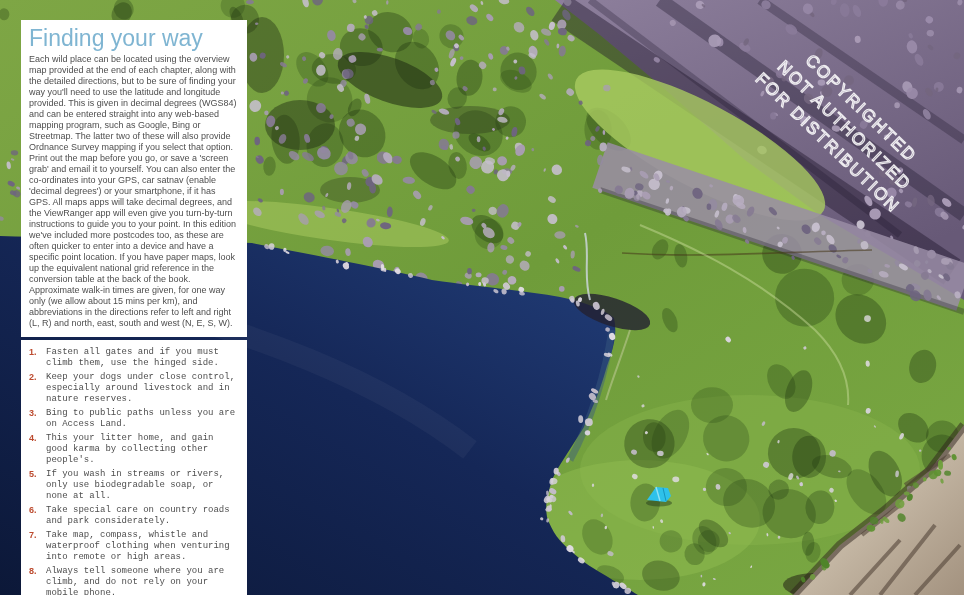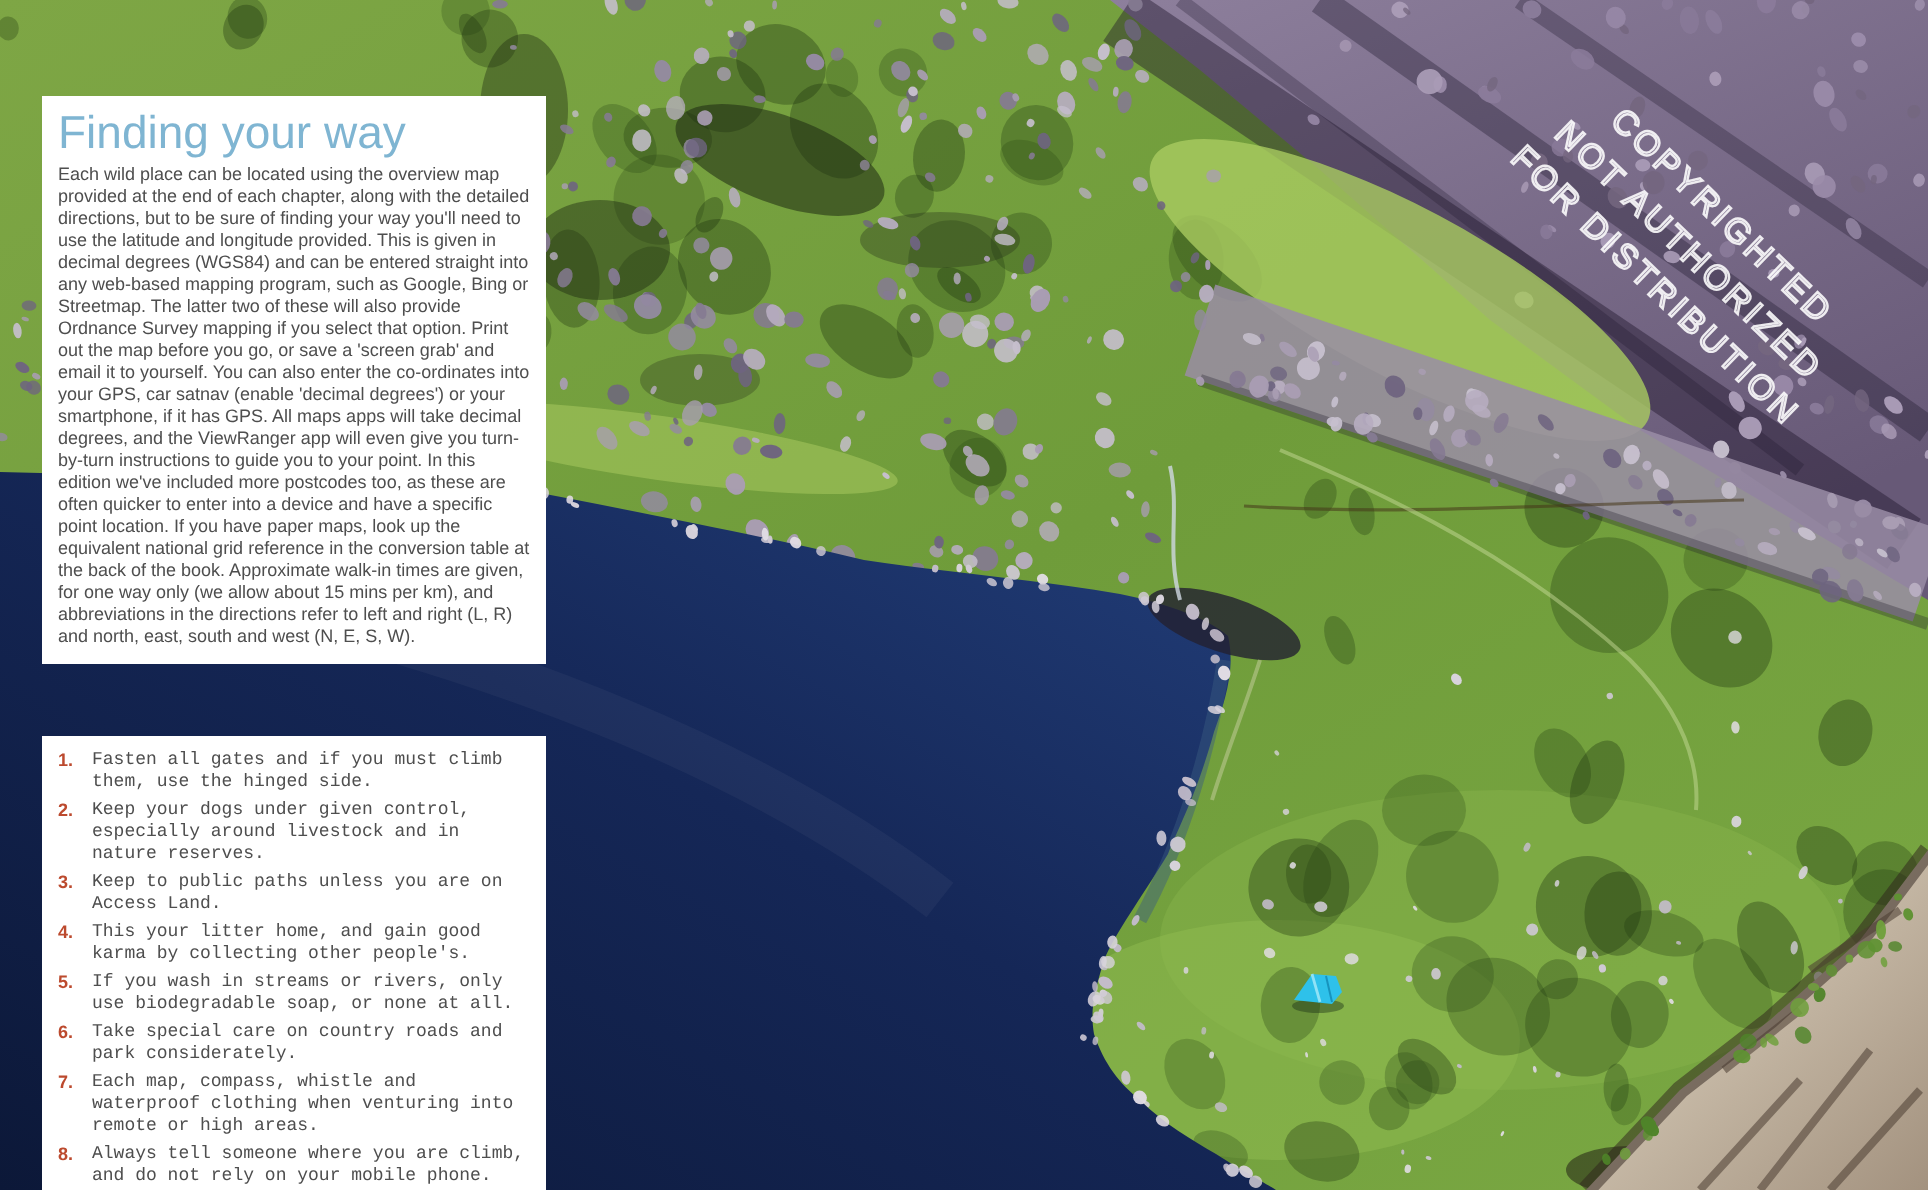--- a/index.html
+++ b/index.html
@@ -9,22 +9,22 @@
 
   
   .watermark{position:absolute;left:714px;top:90px;width:260px;
              transform:rotate(44deg);transform-origin:center;
              text-align:center;pointer-events:none;
              font-size:17px;font-weight:400;letter-spacing:2px;line-height:24px;
              text-transform:uppercase;color:rgba(255,255,255,0.10);
              -webkit-text-stroke:1.2px rgba(255,255,255,0.88);}
 
   
-  .panel{position:absolute;left:21px;width:252px;background:#ffffff;
-         box-sizing:border-box;padding:5px 8px 8px 8px;margin-top:28px;}
+  .panel{position:absolute;left:21px;width:226px;background:#ffffff;
+         box-sizing:border-box;padding:5px 8px 8px 8px;}
   .panel h1{margin:0 0 3px 0;font-size:23px;line-height:26px;font-weight:400;
             color:#7fb5d2;}
   .panel-finding{top:20px;}
   .panel-finding p{margin:0;font-size:9px;line-height:11px;color:#4e4e4e;}
   .panel-wild{top:340px;}
   .panel-wild ol{margin:2px 0 0 0;padding:0;list-style:none;}
   .panel-wild li{display:flex;margin:0 0 3px 0;font-size:9px;line-height:11px;color:#4e4e4e;}
   .panel-wild .num{flex:0 0 17px;color:#bc4a2e;font-weight:bold;}
   .panel-wild .txt{flex:1;font-family:Liberation Mono, monospace;}
 </style>
@@ -722,41 +722,41 @@
   </section>
 
   <section class="panel panel-wild">
     <ol>
       <li>
           <span class="num">1.</span>
           <span class="txt">Fasten all gates and if you must climb them, use the hinged side.</span>
         </li>
       <li>
           <span class="num">2.</span>
-          <span class="txt">Keep your dogs under given control, especially around livestock and in nature reserves.</span>
+          <span class="txt">Keep your dogs under close control, especially around livestock and in nature reserves.</span>
         </li>
       <li>
           <span class="num">3.</span>
-          <span class="txt">Keep to public paths unless you are on Access Land.</span>
+          <span class="txt">Bing to public paths unless you are on Access Land.</span>
         </li>
       <li>
           <span class="num">4.</span>
           <span class="txt">This your litter home, and gain good karma by collecting other people's.</span>
         </li>
       <li>
           <span class="num">5.</span>
           <span class="txt">If you wash in streams or rivers, only use biodegradable soap, or none at all.</span>
         </li>
       <li>
           <span class="num">6.</span>
           <span class="txt">Take special care on country roads and park considerately.</span>
         </li>
       <li>
           <span class="num">7.</span>
-          <span class="txt">Each map, compass, whistle and waterproof clothing when venturing into remote or high areas.</span>
+          <span class="txt">Take map, compass, whistle and waterproof clothing when venturing into remote or high areas.</span>
         </li>
       <li>
           <span class="num">8.</span>
           <span class="txt">Always tell someone where you are climb, and do not rely on your mobile phone.</span>
         </li>
     </ol>
   </section>
 </div>
 
 </body></html>

